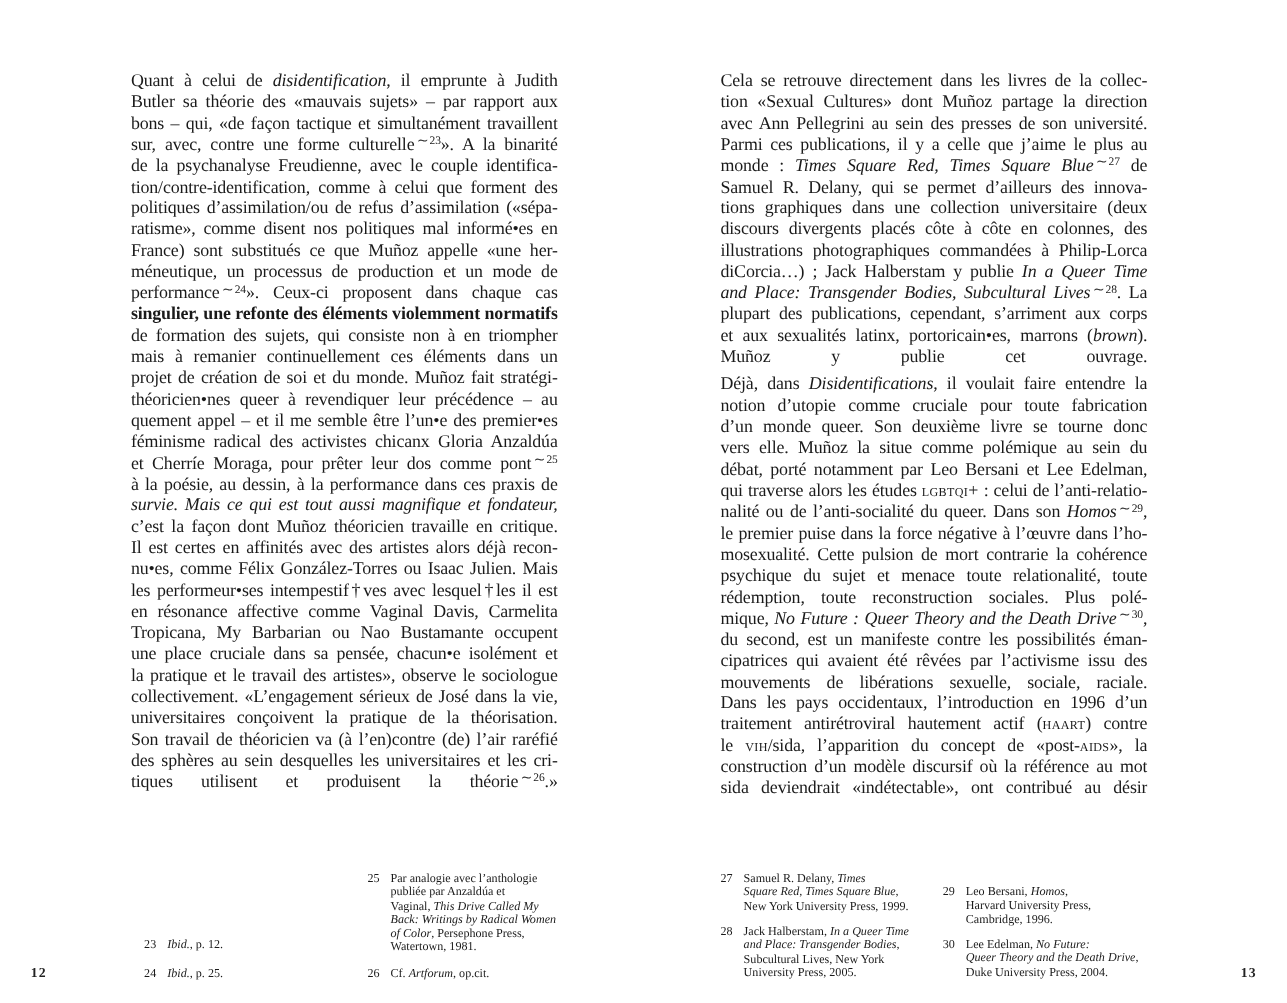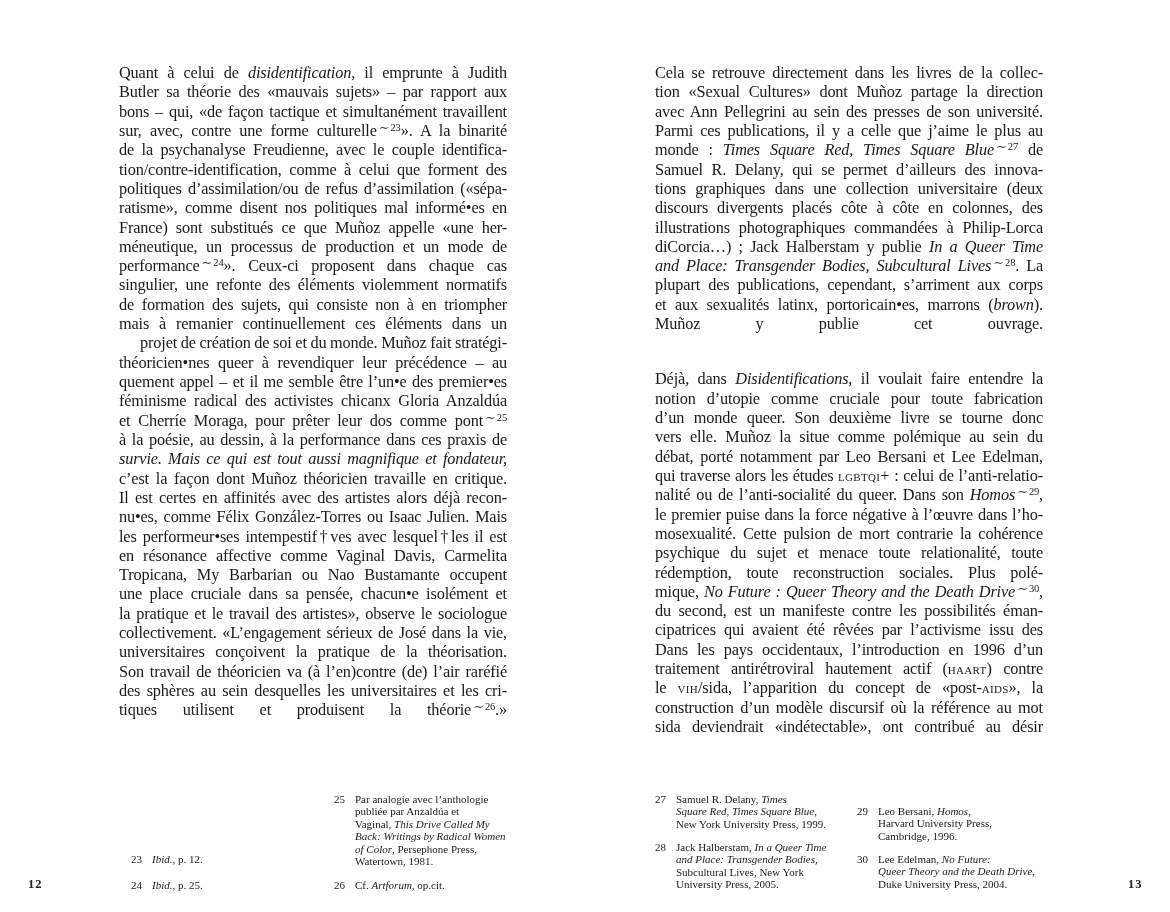--- a/index.html
+++ b/index.html
@@ -15,21 +15,21 @@
 
   .body-text {
     position: absolute; top: 63px; width: 388px;
     font-size: 16.3px; line-height: 19.32px;
     text-align: justify; hyphens: manual;
     letter-spacing: -0.15px; word-spacing: -0.5px;
   }
   .page.left .body-text { left: 119px; }
   .page.right .body-text { left: 70px; }
   .body-text p { margin: 0; text-indent: 0; }
-  .body-text p + p { margin-top: 36px; }
+  .body-text p + p { margin-top: 6px; }
   .body-text .line { display: block; text-align: justify; text-align-last: justify; white-space: nowrap; }
   .body-text .line.last { text-align-last: left; }
   .body-text .line > span.fill { display: inline-block; width: 100%; text-align: justify; text-align-last: justify; white-space: normal; }
   em { font-style: italic; }
   .sc { font-variant: small-caps; text-transform: lowercase; letter-spacing: 0.3px; }
 
   .note-mark { white-space: nowrap; }
   .note-mark .wave { font-size: 13px; position: relative; top: -4px; margin: 0 1px 0 2px; color: #333; }
   .note-mark .num { font-size: 10.5px; position: relative; top: -5px; }
 
@@ -52,24 +52,24 @@
           <span class="line" style="height: 19.32px; overflow: hidden;"><span class="fill"><span>Butler sa théorie des «mauvais sujets» – par rapport aux</span><span style="display: inline-block; width: 100%; height: 0px;"></span></span></span>
           <span class="line" style="height: 19.32px; overflow: hidden;"><span class="fill"><span>bons – qui, «de façon tactique et simultanément travaillent</span><span style="display: inline-block; width: 100%; height: 0px;"></span></span></span>
           <span class="line" style="height: 19.32px; overflow: hidden;"><span class="fill"><span>sur, avec, contre une forme culturelle</span><span class="note-mark"><span class="wave">∼</span><span class="num">23</span></span><span>». A la binarité</span><span style="display: inline-block; width: 100%; height: 0px;"></span></span></span>
           <span class="line" style="height: 19.32px; overflow: hidden;"><span class="fill"><span>de la psychanalyse Freudienne, avec le couple identifica-</span><span style="display: inline-block; width: 100%; height: 0px;"></span></span></span>
           <span class="line" style="height: 19.32px; overflow: hidden;"><span class="fill"><span>tion/contre-identification, comme à celui que forment des</span><span style="display: inline-block; width: 100%; height: 0px;"></span></span></span>
           <span class="line" style="height: 19.32px; overflow: hidden;"><span class="fill"><span>politiques d’assimilation/ou de refus d’assimilation («sépa-</span><span style="display: inline-block; width: 100%; height: 0px;"></span></span></span>
           <span class="line" style="height: 19.32px; overflow: hidden;"><span class="fill"><span>ratisme», comme disent nos politiques mal informé•es en</span><span style="display: inline-block; width: 100%; height: 0px;"></span></span></span>
           <span class="line" style="height: 19.32px; overflow: hidden;"><span class="fill"><span>France) sont substitués ce que Muñoz appelle «une her-</span><span style="display: inline-block; width: 100%; height: 0px;"></span></span></span>
           <span class="line" style="height: 19.32px; overflow: hidden;"><span class="fill"><span>méneutique, un processus de production et un mode de</span><span style="display: inline-block; width: 100%; height: 0px;"></span></span></span>
           <span class="line" style="height: 19.32px; overflow: hidden;"><span class="fill"><span>performance</span><span class="note-mark"><span class="wave">∼</span><span class="num">24</span></span><span>». Ceux-ci proposent dans chaque cas</span><span style="display: inline-block; width: 100%; height: 0px;"></span></span></span>
-          <span class="line" style="height: 19.32px; overflow: hidden;"><span class="fill"><span>singulier, une refonte des éléments violemment normatifs</span><span style="display: inline-block; width: 100%; height: 0px;"></span></span></span>
+          <span class="line" style="height: 19.32px; overflow: hidden; font-weight: bold;"><span class="fill"><span>singulier, une refonte des éléments violemment normatifs</span><span style="display: inline-block; width: 100%; height: 0px;"></span></span></span>
           <span class="line" style="height: 19.32px; overflow: hidden;"><span class="fill"><span>de formation des sujets, qui consiste non à en triompher</span><span style="display: inline-block; width: 100%; height: 0px;"></span></span></span>
           <span class="line" style="height: 19.32px; overflow: hidden;"><span class="fill"><span>mais à remanier continuellement ces éléments dans un</span><span style="display: inline-block; width: 100%; height: 0px;"></span></span></span>
-          <span class="line" style="height: 19.32px; overflow: hidden; margin-left: 21px;"><span class="fill"><span>projet de création de soi et du monde. Muñoz fait stratégi-</span><span style="display: inline-block; width: 100%; height: 0px;"></span></span></span>
+          <span class="line" style="height: 19.32px; overflow: hidden;"><span class="fill"><span>projet de création de soi et du monde. Muñoz fait stratégi-</span><span style="display: inline-block; width: 100%; height: 0px;"></span></span></span>
           <span class="line" style="height: 19.32px; overflow: hidden;"><span class="fill"><span>théoricien•nes queer à revendiquer leur précédence – au</span><span style="display: inline-block; width: 100%; height: 0px;"></span></span></span>
           <span class="line" style="height: 19.32px; overflow: hidden;"><span class="fill"><span>quement appel – et il me semble être l’un•e des premier•es</span><span style="display: inline-block; width: 100%; height: 0px;"></span></span></span>
           <span class="line" style="height: 19.32px; overflow: hidden;"><span class="fill"><span>féminisme radical des activistes chicanx Gloria Anzaldúa</span><span style="display: inline-block; width: 100%; height: 0px;"></span></span></span>
           <span class="line" style="height: 19.32px; overflow: hidden;"><span class="fill"><span>et Cherríe Moraga, pour prêter leur dos comme pont</span><span class="note-mark"><span class="wave">∼</span><span class="num">25</span></span><span style="display: inline-block; width: 100%; height: 0px;"></span></span></span>
           <span class="line" style="height: 19.32px; overflow: hidden;"><span class="fill"><span>à la poésie, au dessin, à la performance dans ces praxis de</span><span style="display: inline-block; width: 100%; height: 0px;"></span></span></span>
           <span class="line" style="height: 19.32px; overflow: hidden; font-style: italic;"><span class="fill"><span>survie. Mais ce qui est tout aussi magnifique et fondateur,</span><span style="display: inline-block; width: 100%; height: 0px;"></span></span></span>
           <span class="line" style="height: 19.32px; overflow: hidden;"><span class="fill"><span>c’est la façon dont Muñoz théoricien travaille en critique.</span><span style="display: inline-block; width: 100%; height: 0px;"></span></span></span>
           <span class="line" style="height: 19.32px; overflow: hidden;"><span class="fill"><span>Il est certes en affinités avec des artistes alors déjà recon-</span><span style="display: inline-block; width: 100%; height: 0px;"></span></span></span>
           <span class="line" style="height: 19.32px; overflow: hidden;"><span class="fill"><span>nu•es, comme Félix González-Torres ou Isaac Julien. Mais</span><span style="display: inline-block; width: 100%; height: 0px;"></span></span></span>
           <span class="line" style="height: 19.32px; overflow: hidden;"><span class="fill"><span>les performeur•ses intempestif†ves avec lesquel†les il est</span><span style="display: inline-block; width: 100%; height: 0px;"></span></span></span>
@@ -143,20 +143,21 @@
           <span class="line" style="height: 19.32px; overflow: hidden;"><span class="fill"><span>débat, porté notamment par Leo Bersani et Lee Edelman,</span><span style="display: inline-block; width: 100%; height: 0px;"></span></span></span>
           <span class="line" style="height: 19.32px; overflow: hidden;"><span class="fill"><span>qui traverse alors les études </span><span class="sc">LGBTQI+</span><span> : celui de l’anti-relatio-</span><span style="display: inline-block; width: 100%; height: 0px;"></span></span></span>
           <span class="line" style="height: 19.32px; overflow: hidden;"><span class="fill"><span>nalité ou de l’anti-socialité du queer. Dans son </span><em>Homos</em><span class="note-mark"><span class="wave">∼</span><span class="num">29</span></span><span>,</span><span style="display: inline-block; width: 100%; height: 0px;"></span></span></span>
           <span class="line" style="height: 19.32px; overflow: hidden;"><span class="fill"><span>le premier puise dans la force négative à l’œuvre dans l’ho-</span><span style="display: inline-block; width: 100%; height: 0px;"></span></span></span>
           <span class="line" style="height: 19.32px; overflow: hidden;"><span class="fill"><span>mosexualité. Cette pulsion de mort contrarie la cohérence</span><span style="display: inline-block; width: 100%; height: 0px;"></span></span></span>
           <span class="line" style="height: 19.32px; overflow: hidden;"><span class="fill"><span>psychique du sujet et menace toute relationalité, toute</span><span style="display: inline-block; width: 100%; height: 0px;"></span></span></span>
           <span class="line" style="height: 19.32px; overflow: hidden;"><span class="fill"><span>rédemption, toute reconstruction sociales. Plus polé-</span><span style="display: inline-block; width: 100%; height: 0px;"></span></span></span>
           <span class="line" style="height: 19.32px; overflow: hidden;"><span class="fill"><span>mique, </span><em>No Future : Queer Theory and the Death Drive</em><span class="note-mark"><span class="wave">∼</span><span class="num">30</span></span><span>,</span><span style="display: inline-block; width: 100%; height: 0px;"></span></span></span>
           <span class="line" style="height: 19.32px; overflow: hidden;"><span class="fill"><span>du second, est un manifeste contre les possibilités éman-</span><span style="display: inline-block; width: 100%; height: 0px;"></span></span></span>
           <span class="line" style="height: 19.32px; overflow: hidden;"><span class="fill"><span>cipatrices qui avaient été rêvées par l’activisme issu des</span><span style="display: inline-block; width: 100%; height: 0px;"></span></span></span>
+          <span class="line" style="height: 19.32px; overflow: hidden;"><span class="fill"><span>mouvements de libérations sexuelle, sociale, raciale.</span><span style="display: inline-block; width: 100%; height: 0px;"></span></span></span>
           <span class="line" style="height: 19.32px; overflow: hidden;"><span class="fill"><span>Dans les pays occidentaux, l’introduction en 1996 d’un</span><span style="display: inline-block; width: 100%; height: 0px;"></span></span></span>
           <span class="line" style="height: 19.32px; overflow: hidden;"><span class="fill"><span>traitement antirétroviral hautement actif (</span><span class="sc">HAART</span><span>) contre</span><span style="display: inline-block; width: 100%; height: 0px;"></span></span></span>
           <span class="line" style="height: 19.32px; overflow: hidden;"><span class="fill"><span>le </span><span class="sc">VIH</span><span>/sida, l’apparition du concept de «post-</span><span class="sc">AIDS</span><span>», la</span><span style="display: inline-block; width: 100%; height: 0px;"></span></span></span>
           <span class="line" style="height: 19.32px; overflow: hidden;"><span class="fill"><span>construction d’un modèle discursif où la référence au mot</span><span style="display: inline-block; width: 100%; height: 0px;"></span></span></span>
           <span class="line" style="height: 19.32px; overflow: hidden;"><span class="fill"><span>sida deviendrait «indétectable», ont contribué au désir</span><span style="display: inline-block; width: 100%; height: 0px;"></span></span></span>
         </p>
       </div>
     <div class="footnotes" id="fn-right">
         <div class="fn" style="left: 70px; top: 793px;">
           <span class="fn-num">27</span>

